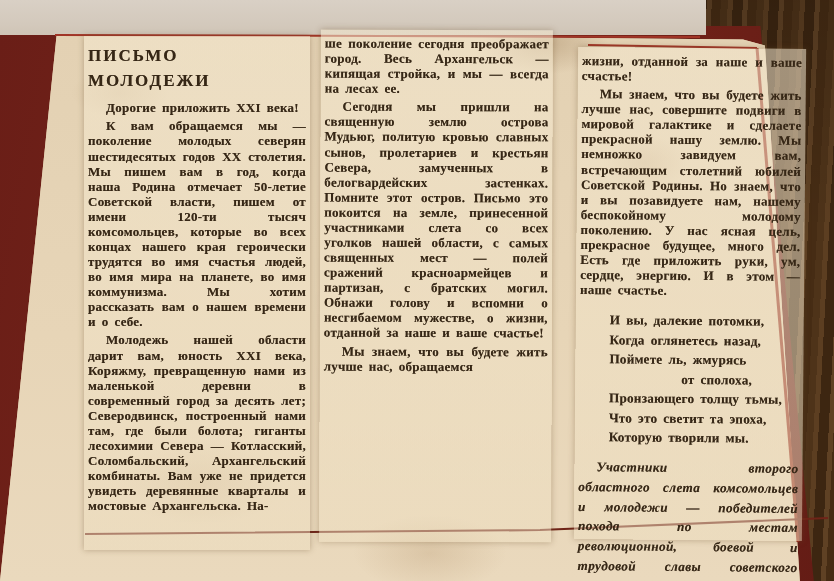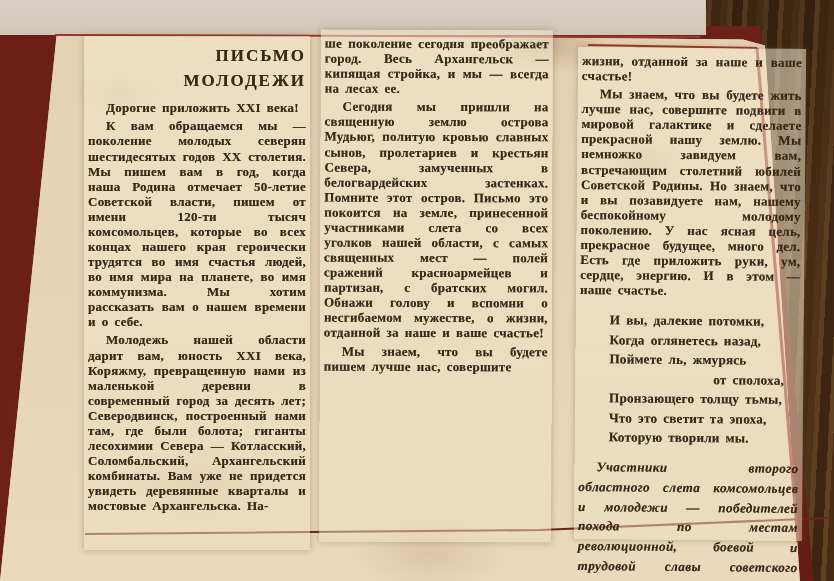--- a/index.html
+++ b/index.html
@@ -56,26 +56,26 @@
     text-shadow:0 0 .5px rgba(54,39,22,.55);
   }
   #col1{left:84px;top:36px;width:218px;height:500px;}
   #col2{left:320px;top:30px;width:224px;height:498px;transform:rotate(.2deg);}
   #col3{left:576px;top:48px;width:220px;height:478px;transform:rotate(.5deg);}
   .col p{margin:0 0 3px 0;text-indent:18px;}
   .col p.cont{text-indent:0;}
   h1.title{
     margin:2px 0 7px 0;
     font-size:17px;line-height:1.45;
-    text-align:right;font-weight:700;
+    text-align:left;font-weight:700;
     letter-spacing:2px;word-spacing:10px;
   }
   .poem{margin:13px 0 10px 30px;line-height:1.48;font-size:13.2px;letter-spacing:.2px;}
   .poem div{text-indent:0;}
-  .poem .hang{margin-left:104px;}
+  .poem .hang{margin-left:72px;}
   .signature{
     margin-top:14px;font-style:italic;font-size:13.2px;line-height:1.5;
     letter-spacing:.4px;
   }
 </style>
 </head>
 <body>
 
 <div id="photo">
 
@@ -99,21 +99,21 @@
       <span>ПИСЬМО МОЛОДЕЖИ</span><br>
     </h1>
     <p>Дорогие приложить XXI века!</p>
     <p>К вам обращаемся мы — поколение молодых северян шестидесятых годов XX столетия. Мы пишем вам в год, когда наша Родина отмечает 50-летие Советской власти, пишем от имени 120-ти тысяч комсомольцев, которые во всех концах нашего края героически трудятся во имя счастья людей, во имя мира на планете, во имя коммунизма. Мы хотим рассказать вам о нашем времени и о себе.</p>
     <p>Молодежь нашей области дарит вам, юность XXI века, Коряжму, превращенную нами из маленькой деревни в современный город за десять лет; Северодвинск, построенный нами там, где были болота; гиганты лесохимии Севера — Котласский, Соломбальский, Архангельский комбинаты. Вам уже не придется увидеть деревянные кварталы и мостовые Архангельска. На-</p>
   </div>
 
   <div class="col" id="col2">
     <p class="cont">ше поколение сегодня преображает город. Весь Архангельск — кипящая стройка, и мы — всегда на лесах ее.</p>
     <p>Сегодня мы пришли на священную землю острова Мудьюг, политую кровью славных сынов, пролетариев и крестьян Севера, замученных в белогвардейских застенках. Помните этот остров. Письмо это покоится на земле, принесенной участниками слета со всех уголков нашей области, с самых священных мест — полей сражений красноармейцев и партизан, с братских могил. Обнажи голову и вспомни о несгибаемом мужестве, о жизни, отданной за наше и ваше счастье!</p>
-    <p>Мы знаем, что вы будете пишем лучше нас, совершите</p>
+    <p>Мы знаем, что вы будете жить лучше нас, обращаемся</p>
   </div>
 
   <div class="col" id="col3">
     <p class="cont">жизни, отданной за наше и ваше счастье!</p>
     <p>Мы знаем, что вы будете жить лучше нас, совершите подвиги в мировой галактике и сделаете прекрасной нашу землю. Мы немножко завидуем вам, встречающим столетний юбилей Советской Родины. Но знаем, что и вы позавидуете нам, нашему беспокойному молодому поколению. У нас ясная цель, прекрасное будущее, много дел. Есть где приложить руки, ум, сердце, энергию. И в этом — наше счастье.</p>
     <div class="poem">
       <div>И вы, далекие потомки,</div>
       <div>Когда оглянетесь назад,</div>
       <div>Поймете ль, жмурясь</div>
       <div class="hang">от сполоха,</div>

